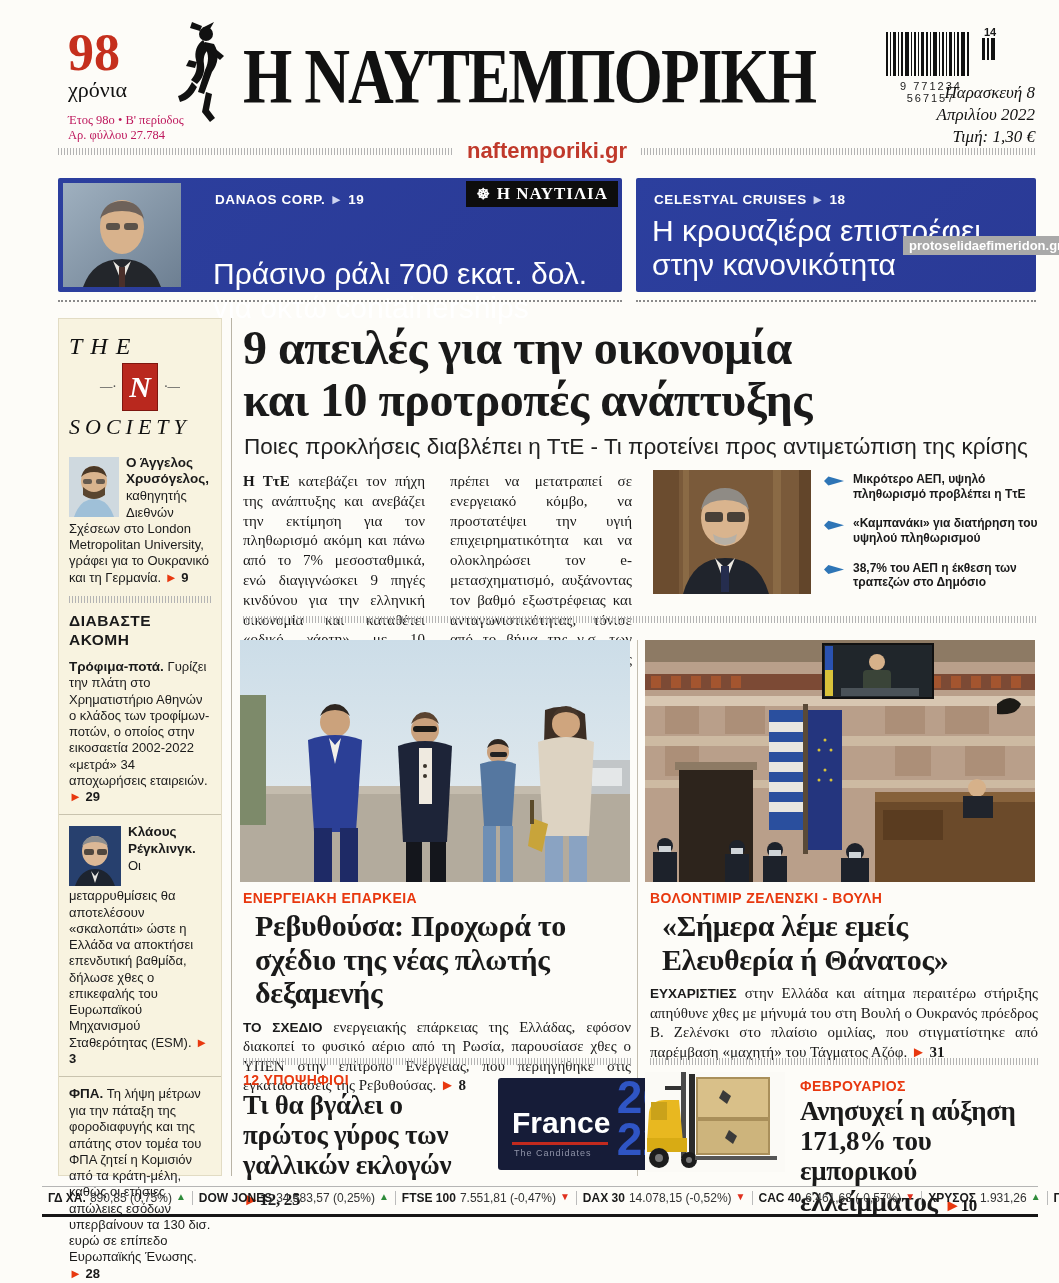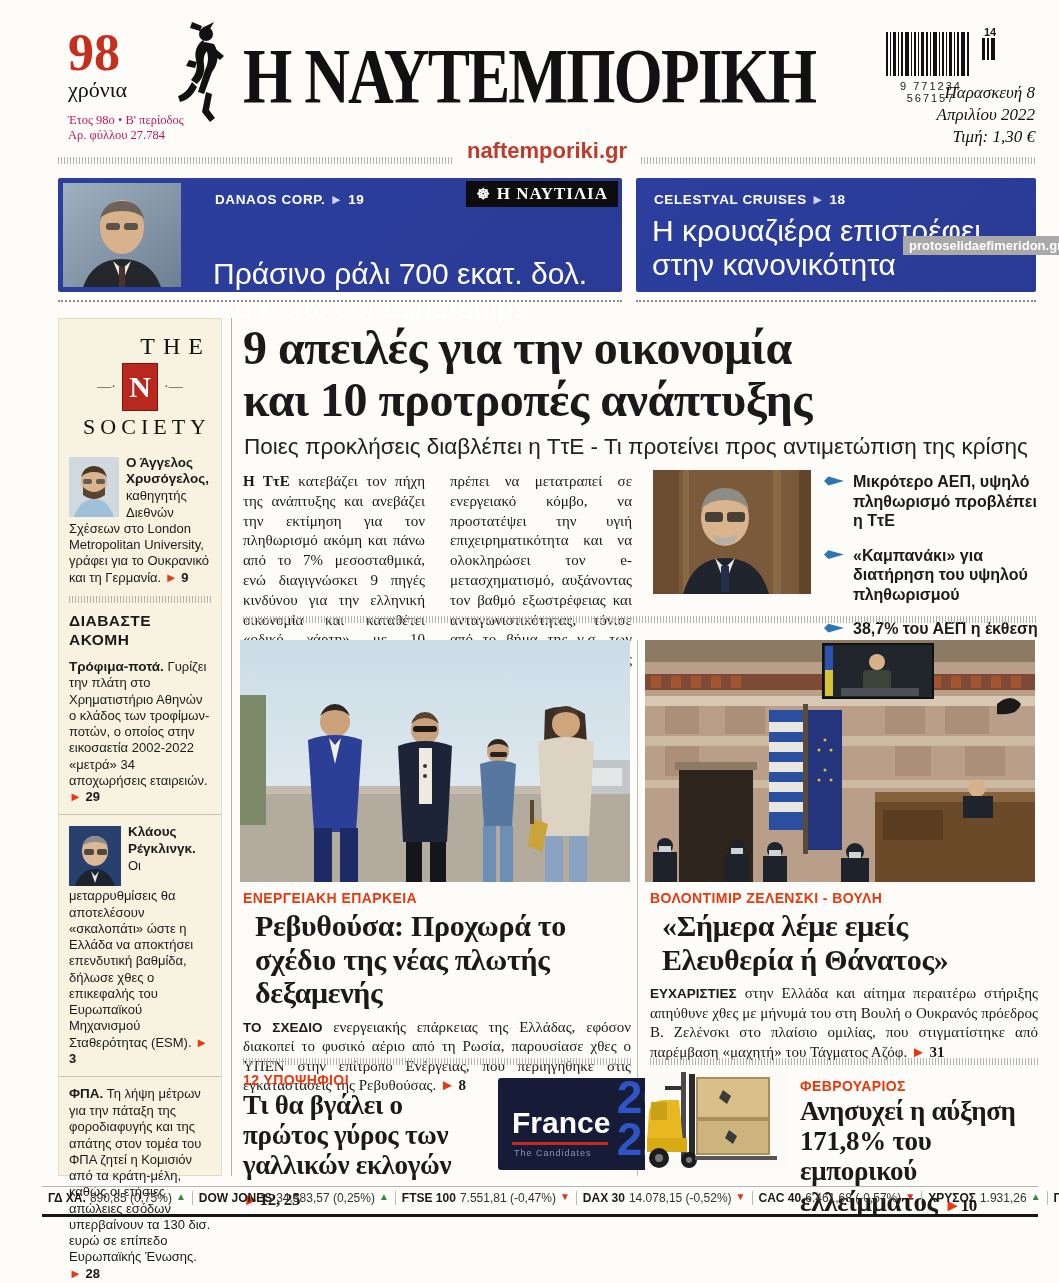--- a/index.html
+++ b/index.html
@@ -28,39 +28,39 @@
   
   .teaser{background:linear-gradient(135deg,#2c3f9e,#2a3a96);border-radius:2px;color:#fff;}
   .teaser .tk{font-size:13.5px;font-weight:bold;letter-spacing:.6px;color:#fff;}
   .teaser .tk .arr{color:#cdd4f0;}
   .teaser h2{margin:4px 0 0 0;font-weight:400;font-size:30px;line-height:1.12;color:#fff;}
   .badge{background:#0d0d0d;color:#fff;font-family:"Liberation Serif",serif;font-weight:bold;
          font-size:17px;letter-spacing:1px;padding:3px 10px;display:flex;align-items:center;gap:6px;}
   .watermark{background:#a9a9a9;color:#fff;font-weight:bold;font-size:13px;padding:2px 6px;}
   
   .sidebar{background:#f8f3e0;border:1px solid #e2dcc4;box-sizing:border-box;padding:12px 10px;font-size:13px;line-height:1.25;}
-  .soc{ text-align:right;font-family:"Liberation Serif",serif;color:#111;}
+  .soc{ text-align:left;font-family:"Liberation Serif",serif;color:#111;font-style:italic;}
   .soc .t{font-size:24px;letter-spacing:8px;}
   .soc .row{display:flex;align-items:center;justify-content:center;gap:6px;margin:2px 0;}
   .soc .dash{color:#555;font-size:14px;}
   .soc .nbox{background:#b9281e;color:#fff;width:34px;height:46px;display:flex;align-items:center;justify-content:center;
              font-size:30px;font-weight:bold;border:1px solid #7e160f;}
   .soc .s{font-size:22px;letter-spacing:5px;}
   .side-item{margin:9px 0 0 0;}
   .side-item b.lead{font-size:13.5px;}
   .thumb{float:left;margin:2px 7px 2px 0;}
   .side-sep{height:1px;background:#c9c3ae;margin:9px -10px 0 -10px;}
   .side-hatch{margin:10px 0 2px 0;}
   .readmore{font-size:15.5px;font-weight:bold;letter-spacing:.5px;margin-top:8px;}
   
   .headline{font-family:"Liberation Serif",serif;font-weight:bold;font-size:48px;line-height:1.08;letter-spacing:-.5px;}
   .subhead{font-size:22.5px;color:#222;}
   .bodycol{font-family:"Liberation Serif",serif;font-size:15px;line-height:1.32;text-align:justify;color:#191919;}
   .bullets{display:flex;flex-direction:column;gap:15px;}
-  .bullet{display:flex;gap:9px;align-items:flex-start;font-weight:bold;font-size:16px;line-height:1.22;}
+  .bullet{display:flex;gap:9px;align-items:flex-start;font-weight:bold;font-size:12px;line-height:1.22;}
   .bicon{flex:0 0 20px;height:10px;margin-top:4px;background:#2e75b6;
          clip-path:polygon(0% 50%,22% 6%,100% 50%,22% 94%);}
   
   .story-h{font-family:"Liberation Serif",serif;font-weight:bold;font-size:30px;line-height:1.12;margin:3px 0 8px 12px;letter-spacing:-.3px;}
   .story-b{font-family:"Liberation Serif",serif;font-size:15px;line-height:1.3;text-align:justify;}
   .story-b b.sl{font-family:"Liberation Sans",sans-serif;font-size:13.5px;}
   .story-h2{font-family:"Liberation Serif",serif;font-weight:bold;font-size:27px;line-height:1.12;margin:2px 0 0 0;letter-spacing:-.3px;}
   .story-h2 .pgref{font-size:17px;}
   
   .frlogo{background:#161c38;border-radius:3px;position:relative;overflow:visible;}
@@ -144,21 +144,21 @@
         <rect x="9" width="4" height="22"></rect>
       </g>
   </svg>
 
   <div class="abs dateblock" style="right:24px;top:82px;">
     <div>Παρασκευή 8</div>
     <div>Απριλίου 2022</div>
     <div>Τιμή: 1,30 €</div>
   </div>
 
-  <div class="abs siterow" style="left:58px;top:138px;width:978px;align-items:flex-end;">
+  <div class="abs siterow" style="left:58px;top:138px;width:978px;">
     <span class="hatch"></span>
     <span class="site">naftemporiki.gr</span>
     <span class="hatch"></span>
   </div>
 
   <div class="abs teaser" style="left:58px;top:178px;width:564px;height:114px;">
 
     <svg class="abs" style="left:5px;top:5px;" width="118" height="104" viewBox="0 0 118 104">
       <rect width="118" height="104" fill="#8797a8"></rect>
       <rect width="118" height="104" fill="url(#g0)"></rect>

